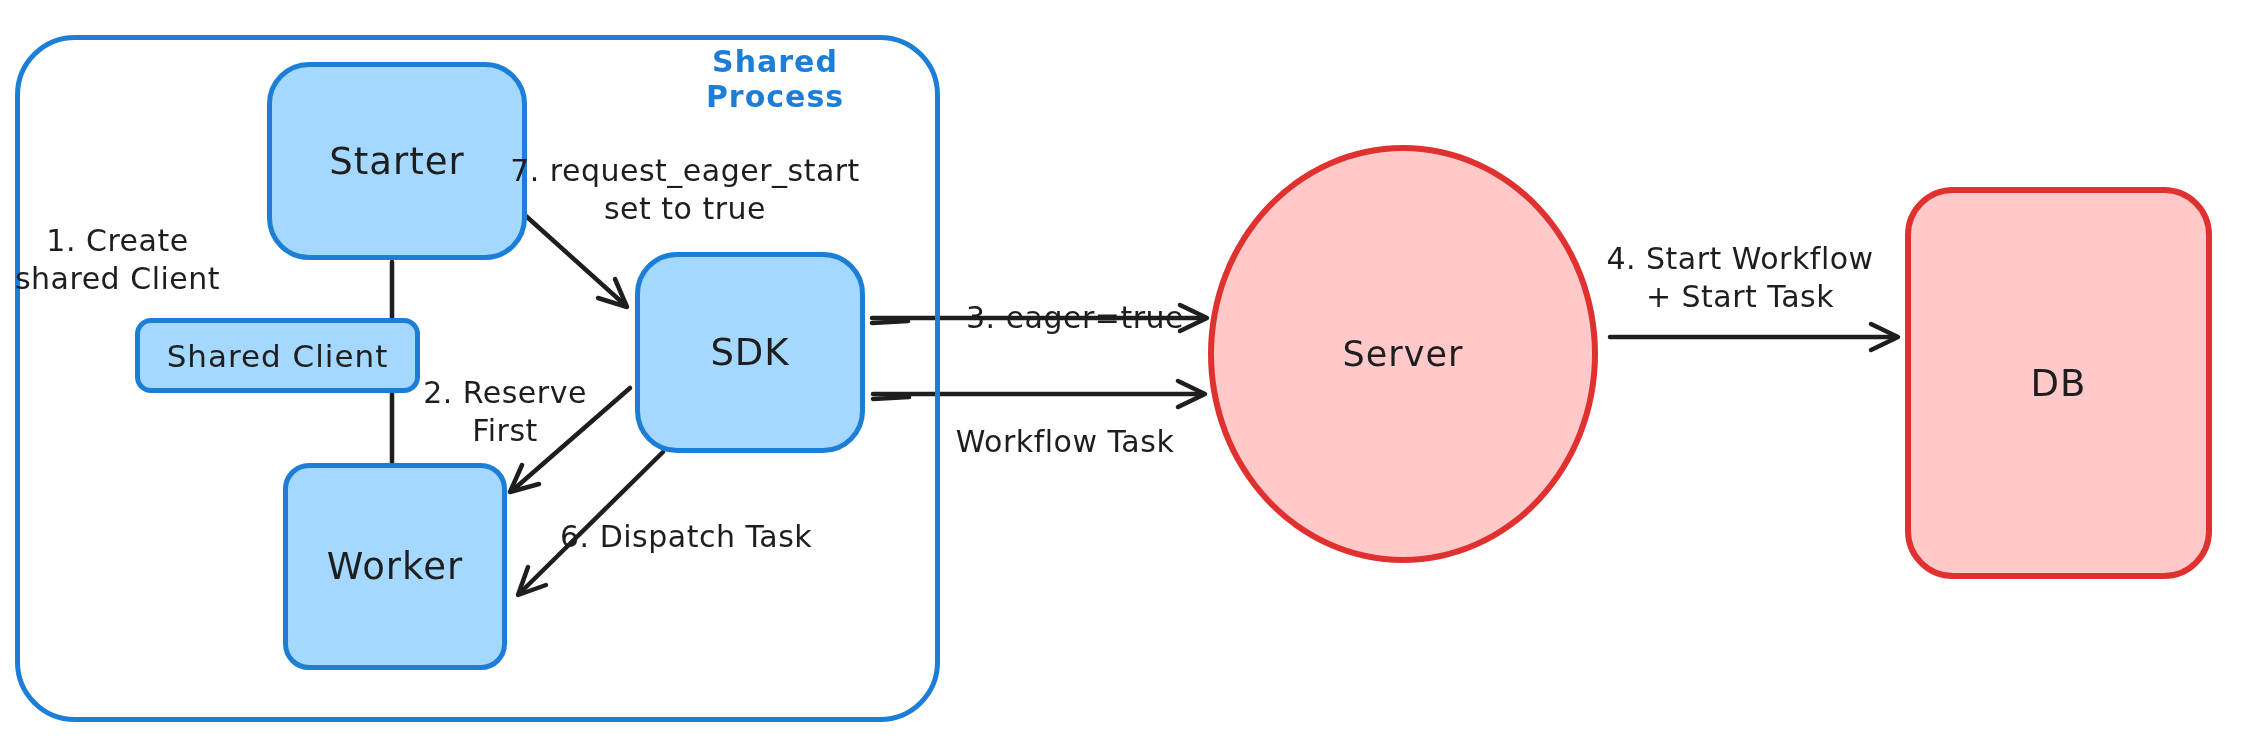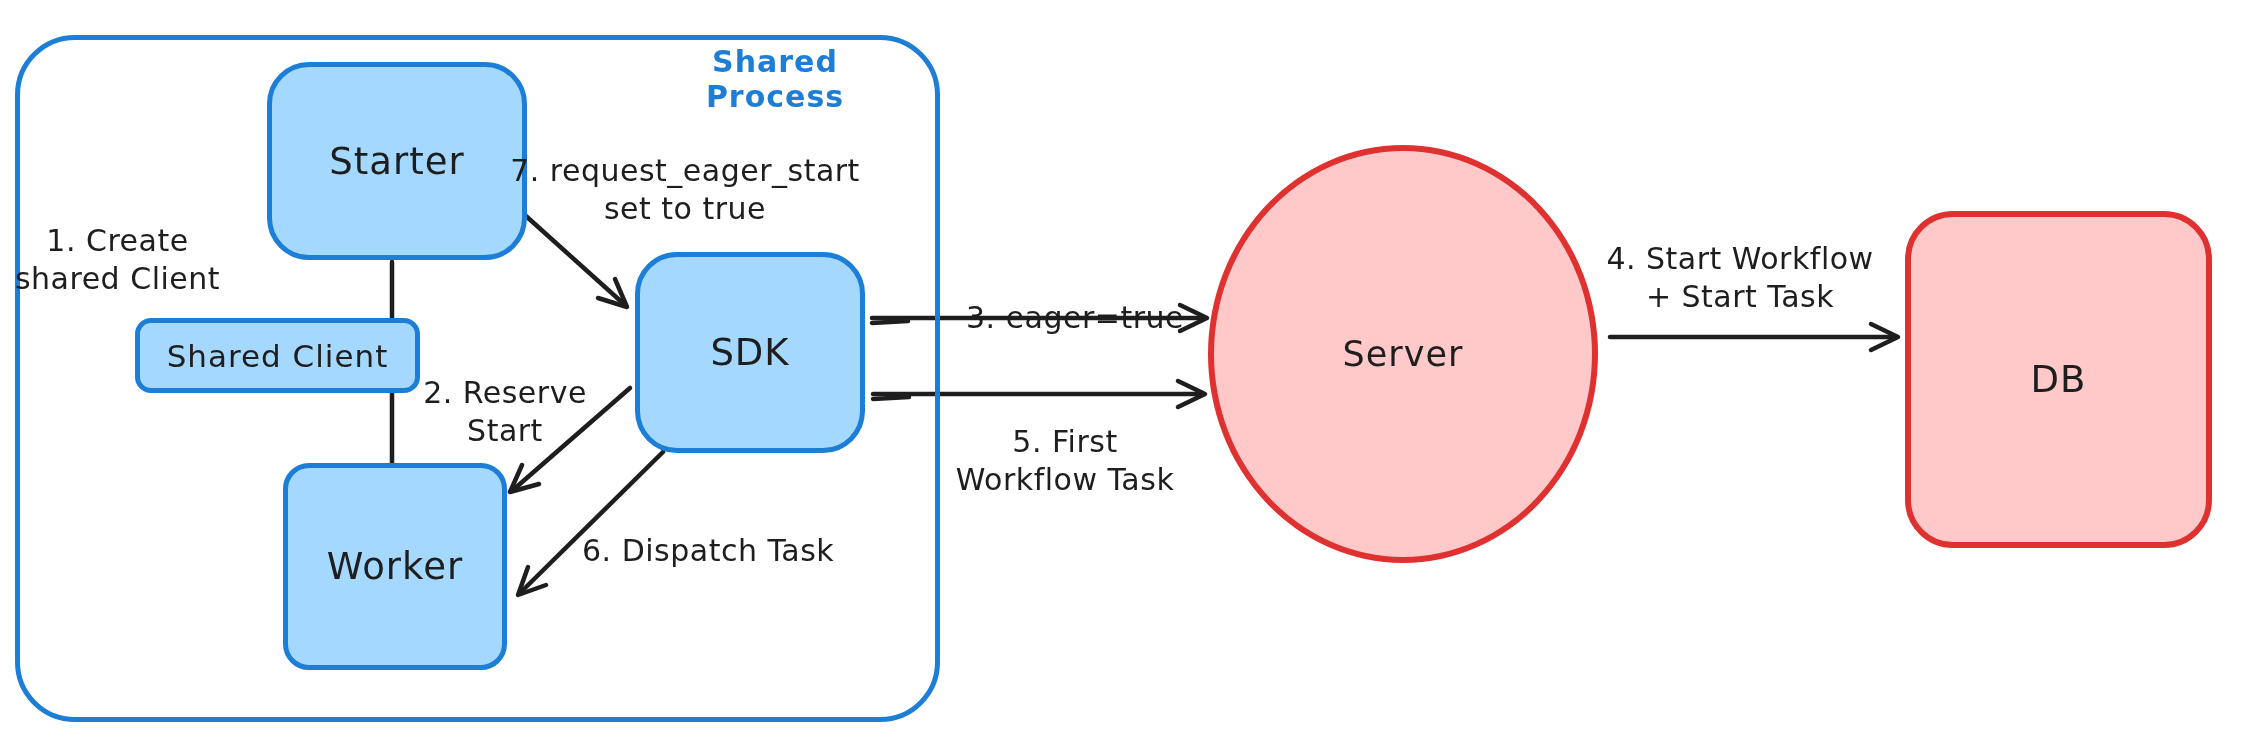--- a/index.html
+++ b/index.html
@@ -32,35 +32,35 @@
   }
   .starter{left:267px;top:62px;width:260px;height:198px;border-radius:42px;}
   .shared-client{left:135px;top:318px;width:285px;height:75px;border-radius:16px;font-size:31px;}
   .worker{left:283px;top:463px;width:224px;height:207px;border-radius:26px;}
   .sdk{left:635px;top:252px;width:230px;height:201px;border-radius:42px;}
   .server{
     left:1208px;top:145px;width:390px;height:418px;border-radius:50%;
     background:var(--red-fill);border:6px solid var(--red-stroke);font-size:35px;
   }
   .db{
-    left:1905px;top:211px;width:307px;height:337px;border-radius:48px;
+    left:1905px;top:187px;width:307px;height:392px;border-radius:48px;
     background:var(--red-fill);border:6px solid var(--red-stroke);
   }
 
   .note{
     position:absolute;text-align:center;font-size:30px;line-height:38px;
     color:var(--ink);letter-spacing:0.5px;white-space:nowrap;
   }
   .note span{display:block;}
   .n-create{left:10px;top:222px;width:215px;}
   .n-eager-start{left:500px;top:152px;width:370px;}
   .n-reserve{left:420px;top:374px;width:170px;}
   .n-eager-true{left:950px;top:255px;width:250px;margin-top:44px;}
   .n-first-task{left:935px;top:423px;width:260px;}
-  .n-dispatch{left:560px;top:532px;width:240px;margin-left:22px;}
+  .n-dispatch{left:560px;top:518px;width:240px;}
   .n-start-wf{left:1590px;top:240px;width:300px;}
 </style>
 </head>
 <body>
 
 <svg class="arrows" viewBox="0 0 2248 754" xmlns="http://www.w3.org/2000/svg">
 
   <path d="M392,262 L392,318"></path>
 
   <path d="M392,393 L392,463"></path>
@@ -113,29 +113,28 @@
   <span>shared Client</span>
 </div>
 
 <div class="note n-eager-start">
   <span>7. request_eager_start</span>
   <span>set to true</span>
 </div>
 
 <div class="note n-reserve">
   <span>2. Reserve</span>
-  <span>Start</span>
+  <span>First</span>
 </div>
 
 <div class="note n-eager-true">
   <span>3. eager=true</span>
 </div>
 
 <div class="note n-first-task">
-  <span>5. First</span>
   <span>Workflow Task</span>
 </div>
 
 <div class="note n-dispatch">
   <span>6. Dispatch Task</span>
 </div>
 
 <div class="note n-start-wf">
   <span>4. Start Workflow</span>
   <span>+ Start Task</span>

